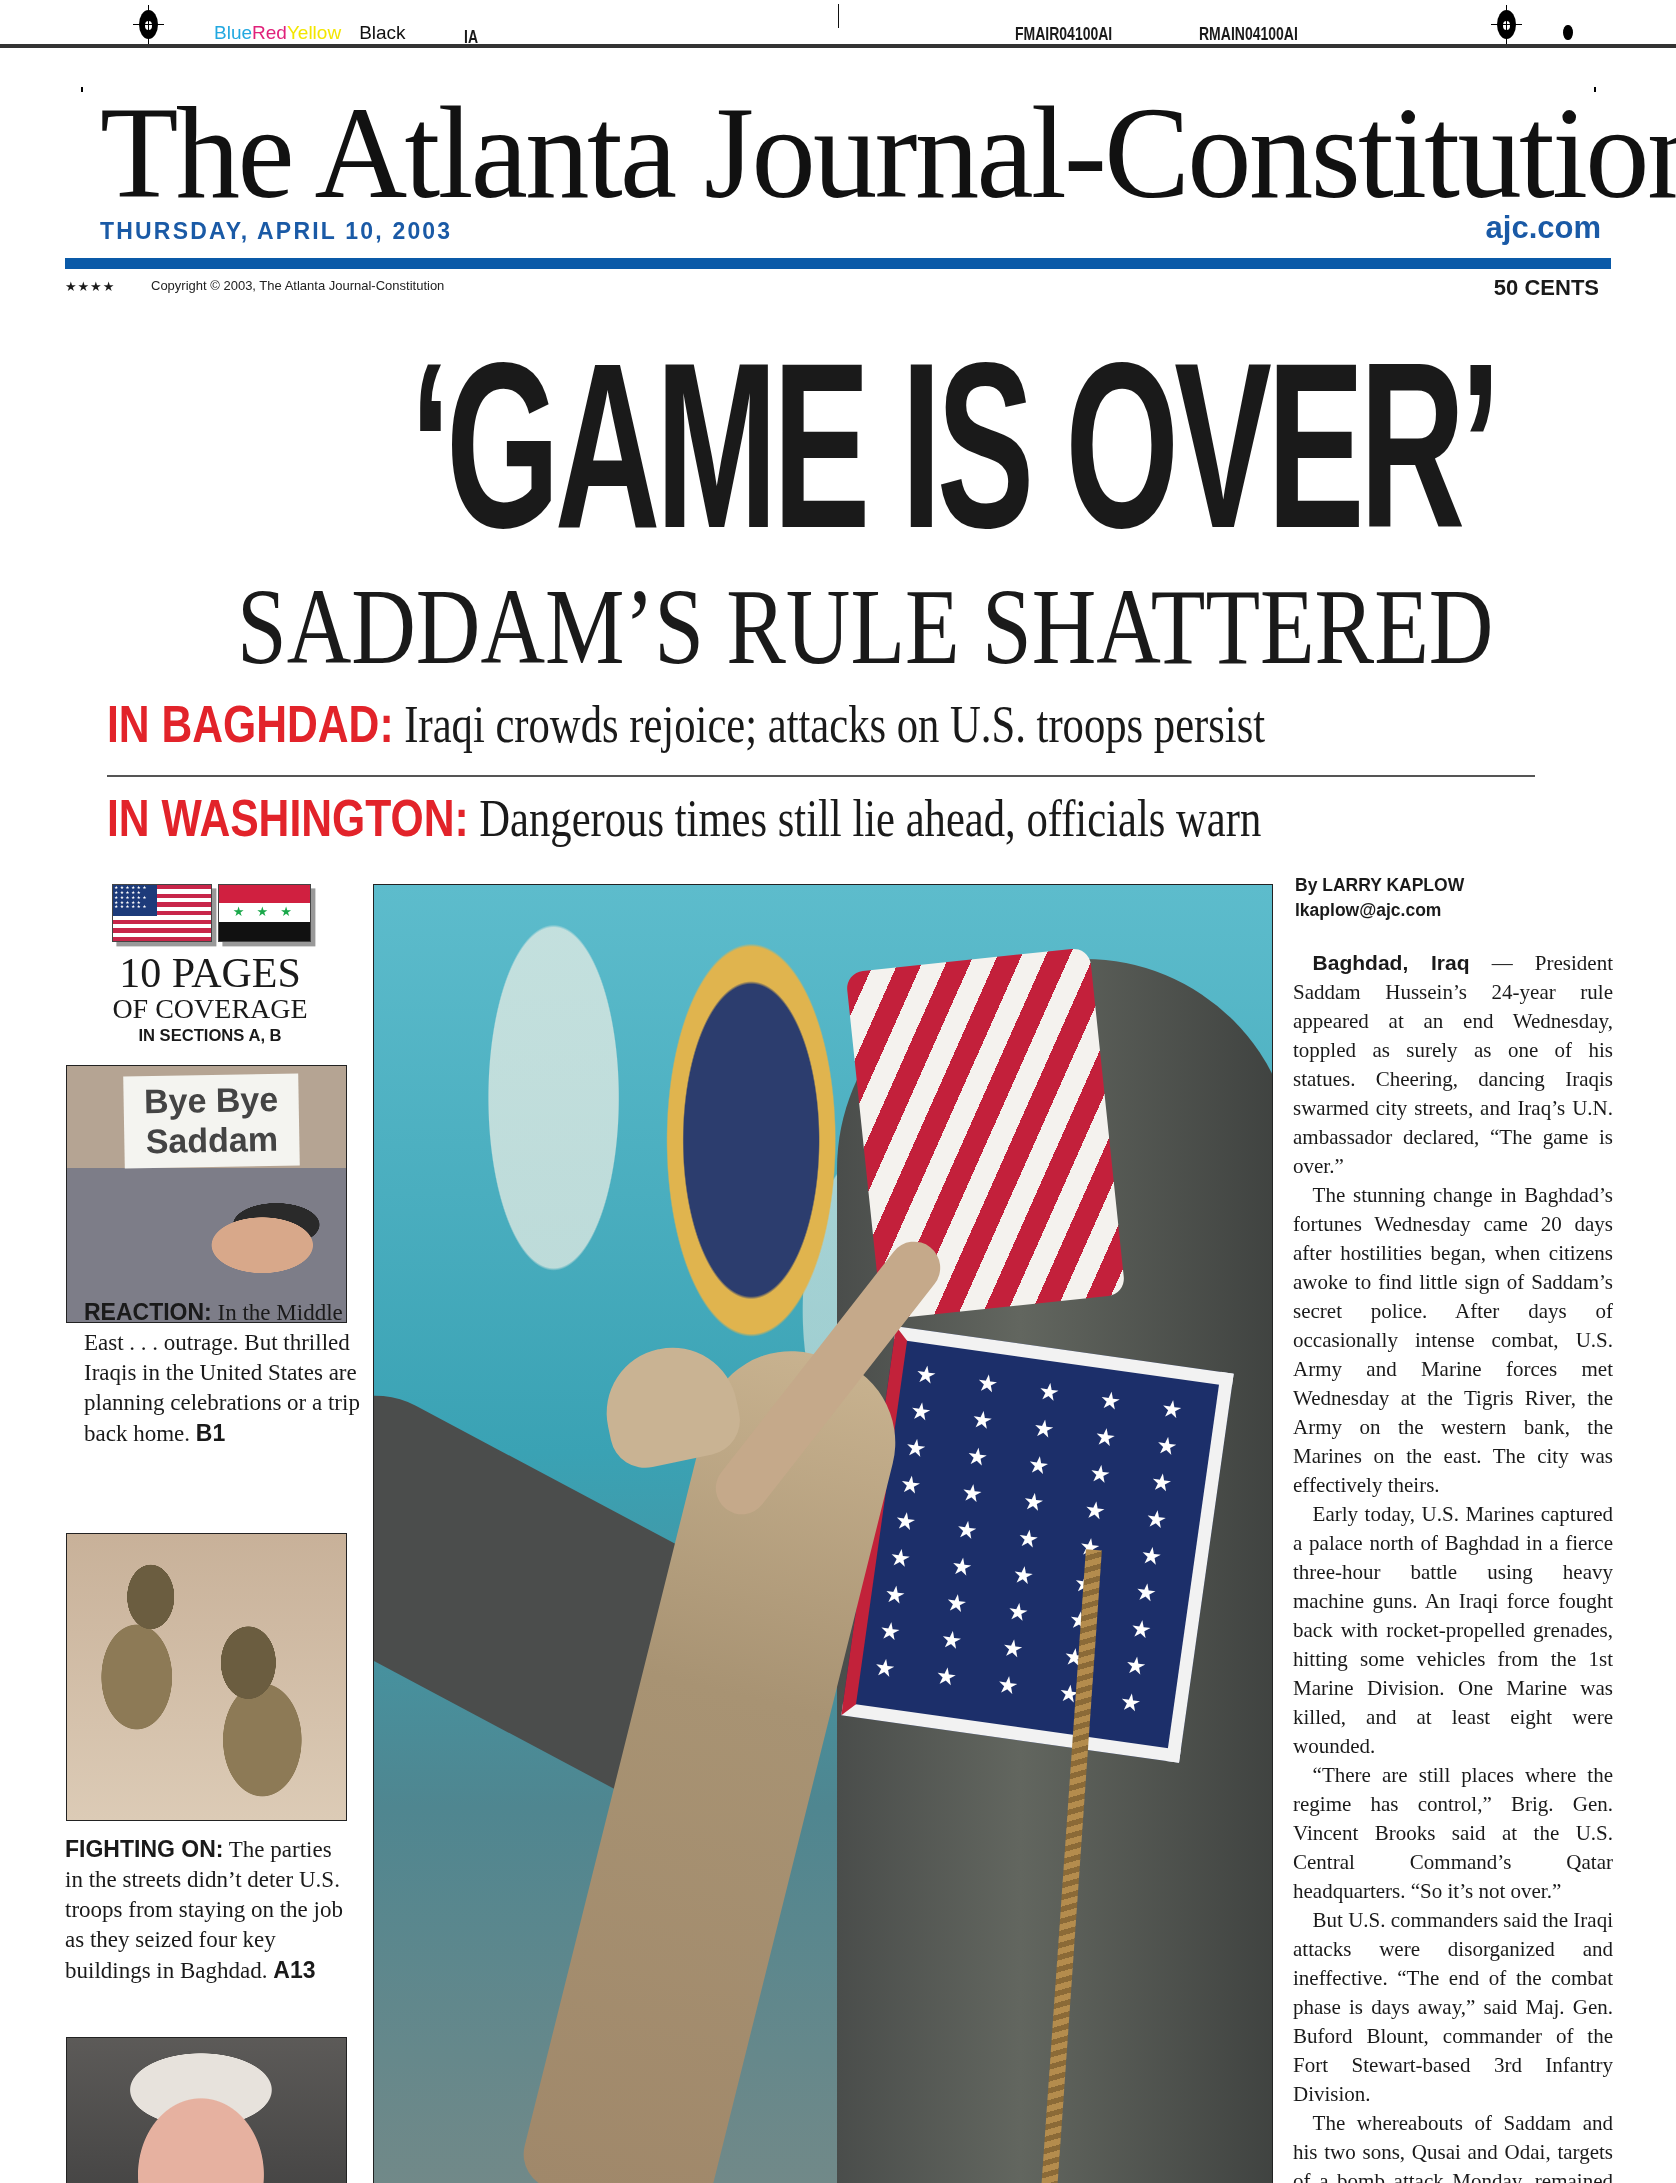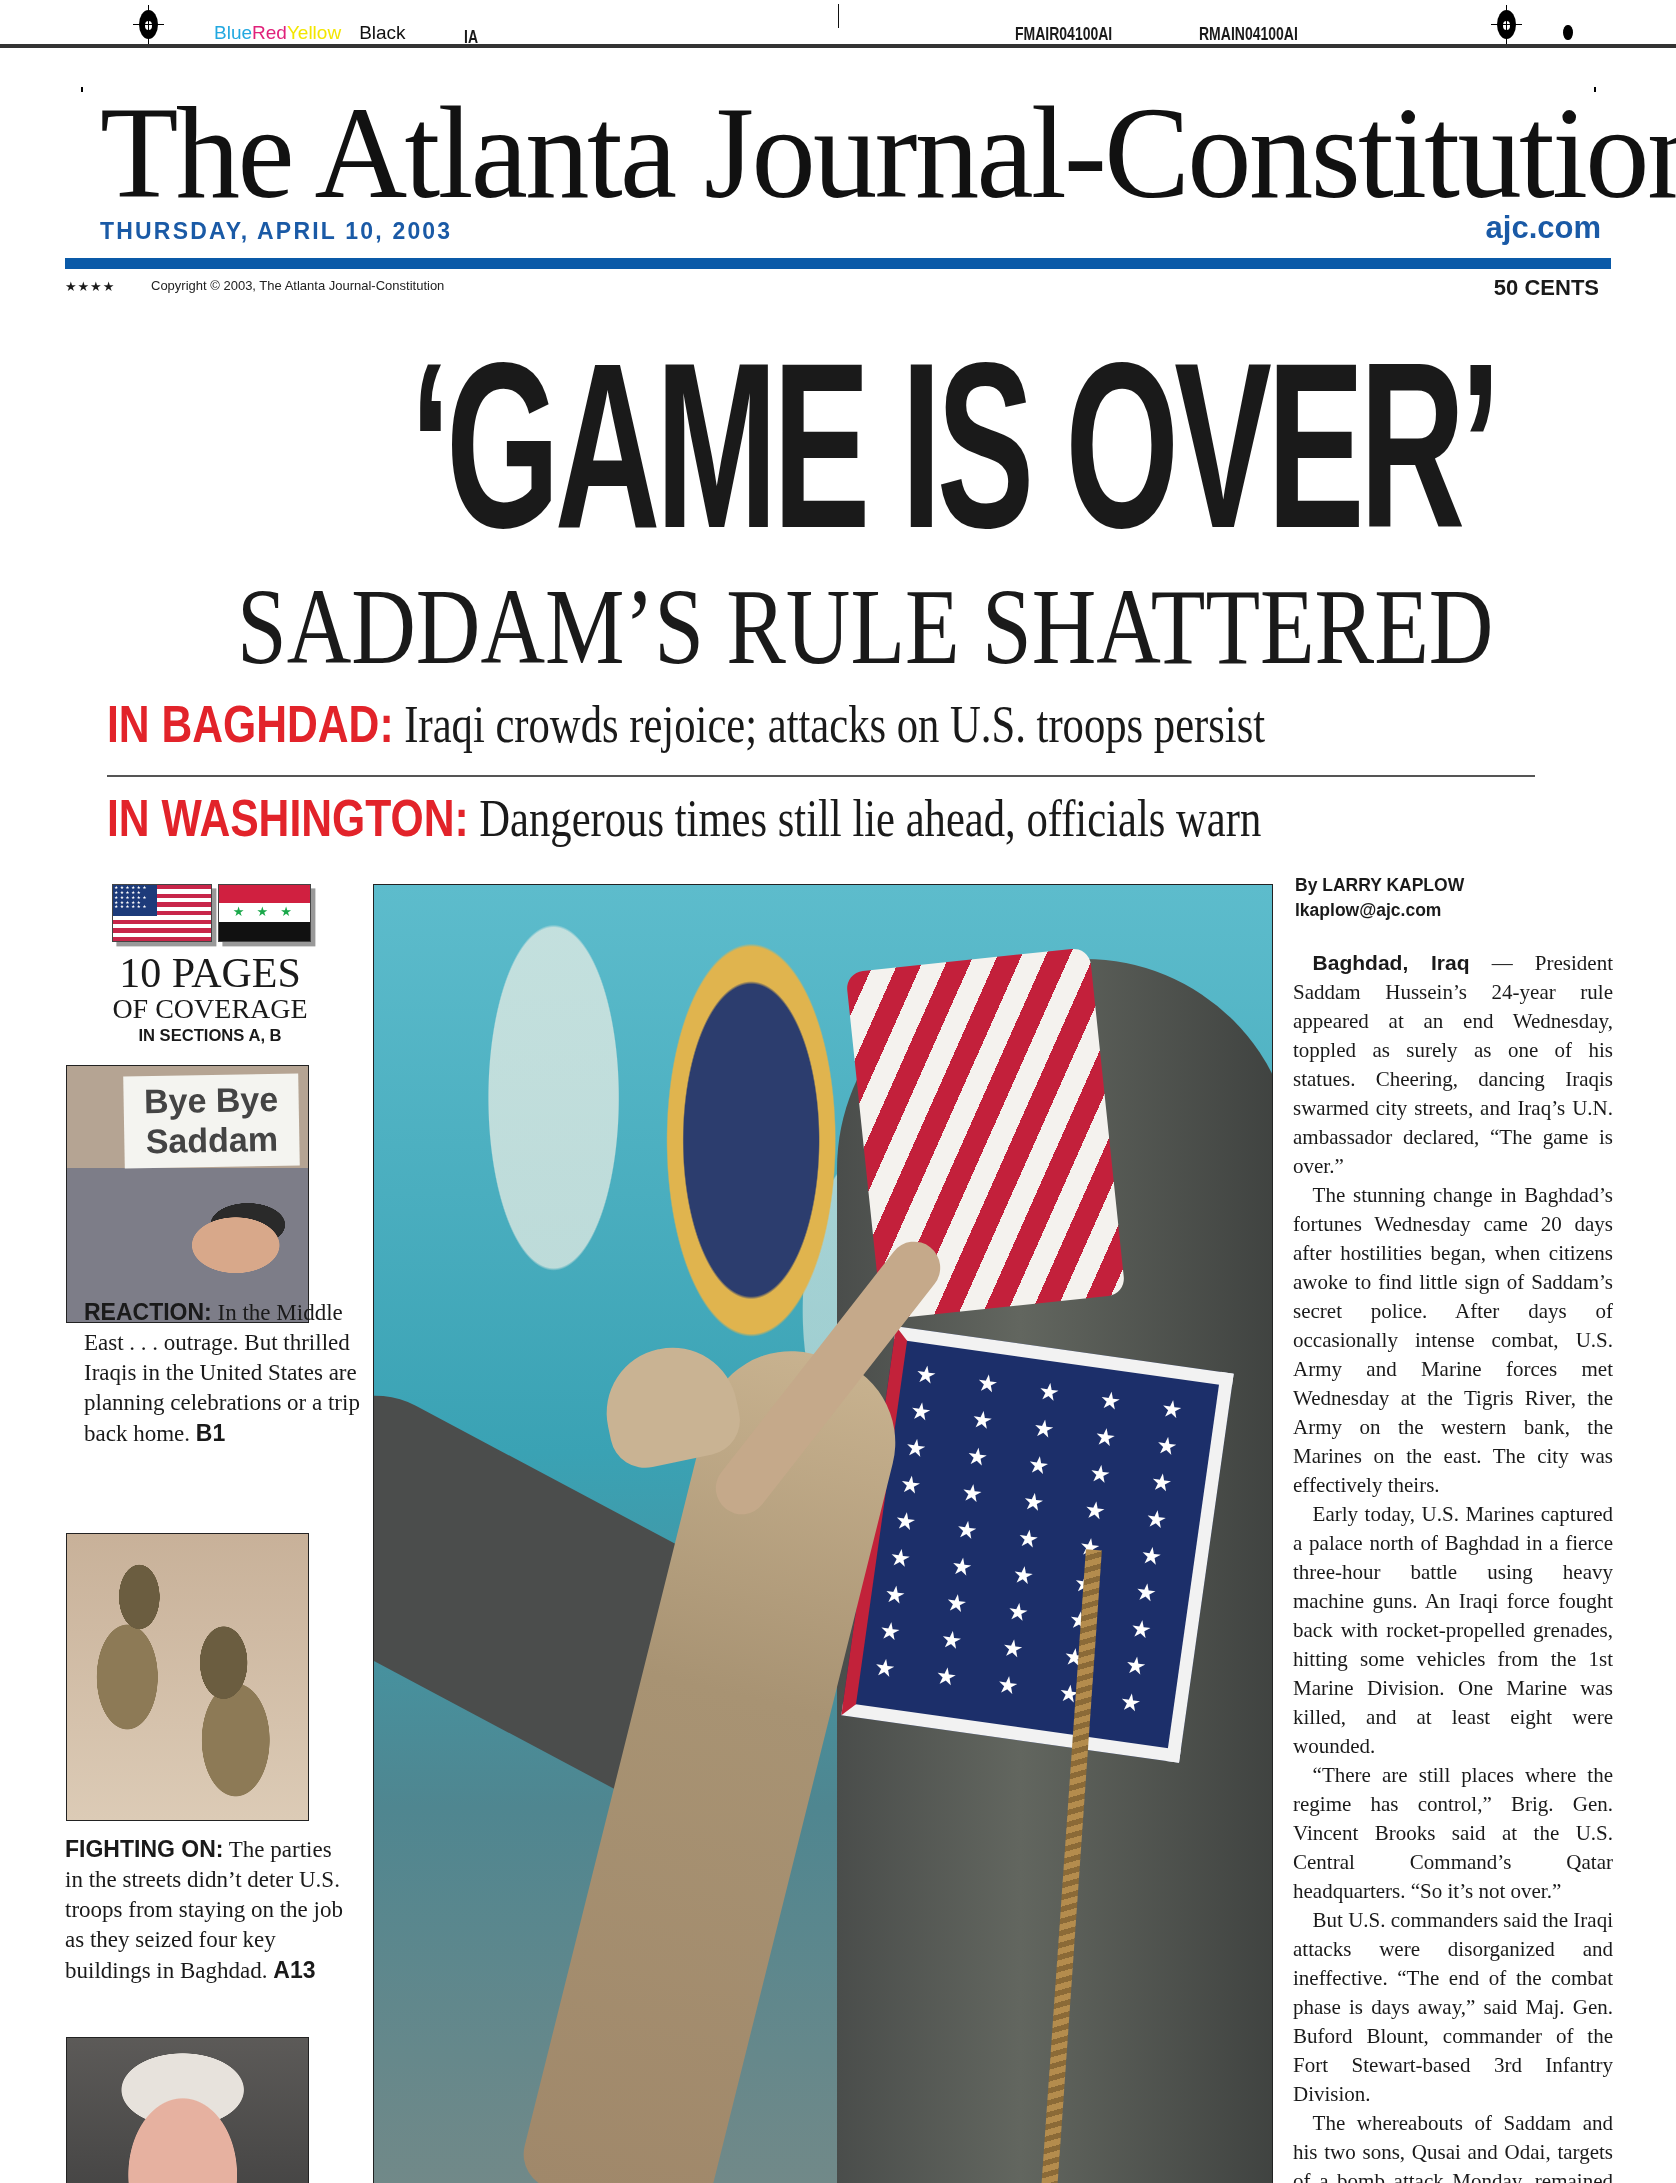--- a/index.html
+++ b/index.html
@@ -38,21 +38,21 @@
   
   .flag { position: absolute; box-shadow: 4.4px 4.4px 0 #999; }
   .us-flag { left: 112px; top: 884px; width: 100px; height: 58px; background: repeating-linear-gradient(180deg, #c8264a 0 4.4px, #fff 4.4px 8.7px); border: 0.9px solid #444; }
   .us-flag .canton { position: absolute; left: 0; top: 0; width: 44px; height: 31px; background: #1d3b7a; color: #fff; font-size: 4.4px; line-height: 4.8px; letter-spacing: 1.7px; padding: 1.3px 1.3px; overflow: hidden; }
   .iq-flag { left: 218px; top: 884px; width: 93px; height: 58px; border: 0.9px solid #444; background: linear-gradient(180deg, #d02040 0 33%, #fff 33% 66%, #111 66% 100%); }
   .iq-flag .stars3 { position: absolute; left: 0; top: 19px; width: 100%; text-align: center; color: #1aa84a; font-size: 13px; letter-spacing: 4.4px; }
   .pages-big { left: 57px; top: 952px; width: 306px; text-align: center; font-size: 42px; line-height: 1; }
   .pages-mid { left: 57px; top: 995px; width: 306px; text-align: center; font-size: 28px; line-height: 1; }
   .pages-sm { left: 57px; top: 1026px; width: 306px; text-align: center; font-size: 16.6px; font-weight: bold; font-family: "Liberation Sans", sans-serif; }
 
-  .rail-photo { left: 66px; width: 243px; border: 1.3px solid #222; overflow: hidden; }
+  .rail-photo { left: 66px; width: 281px; border: 1.3px solid #222; overflow: hidden; }
   .rail-cap { left: 65px; width: 288px; font-size: 23px; line-height: 30px; }
   .rail-cap b.k { font-family: "Liberation Sans", sans-serif; }
 
   
   .photo1 { top: 1065px; height: 258px; background:
       radial-gradient(ellipse 30% 18% at 70% 70%, #d8a88a 0 60%, transparent 61%),
       radial-gradient(ellipse 22% 12% at 75% 62%, #2a2a2a 0 70%, transparent 71%),
       linear-gradient(180deg, #b5a493 0 40%, #7d7d88 40% 100%); }
   .bye-sign { position: absolute; left: 57px; top: 8.7px; width: 175px; height: 92px; background: #f4f4f0; transform: rotate(-1deg); text-align: center; font-family: "Liberation Sans", sans-serif; font-weight: bold; color: #444; font-size: 34px; line-height: 40px; padding-top: 5.2px; }
   .photo2 { top: 1533px; height: 288px; background:

